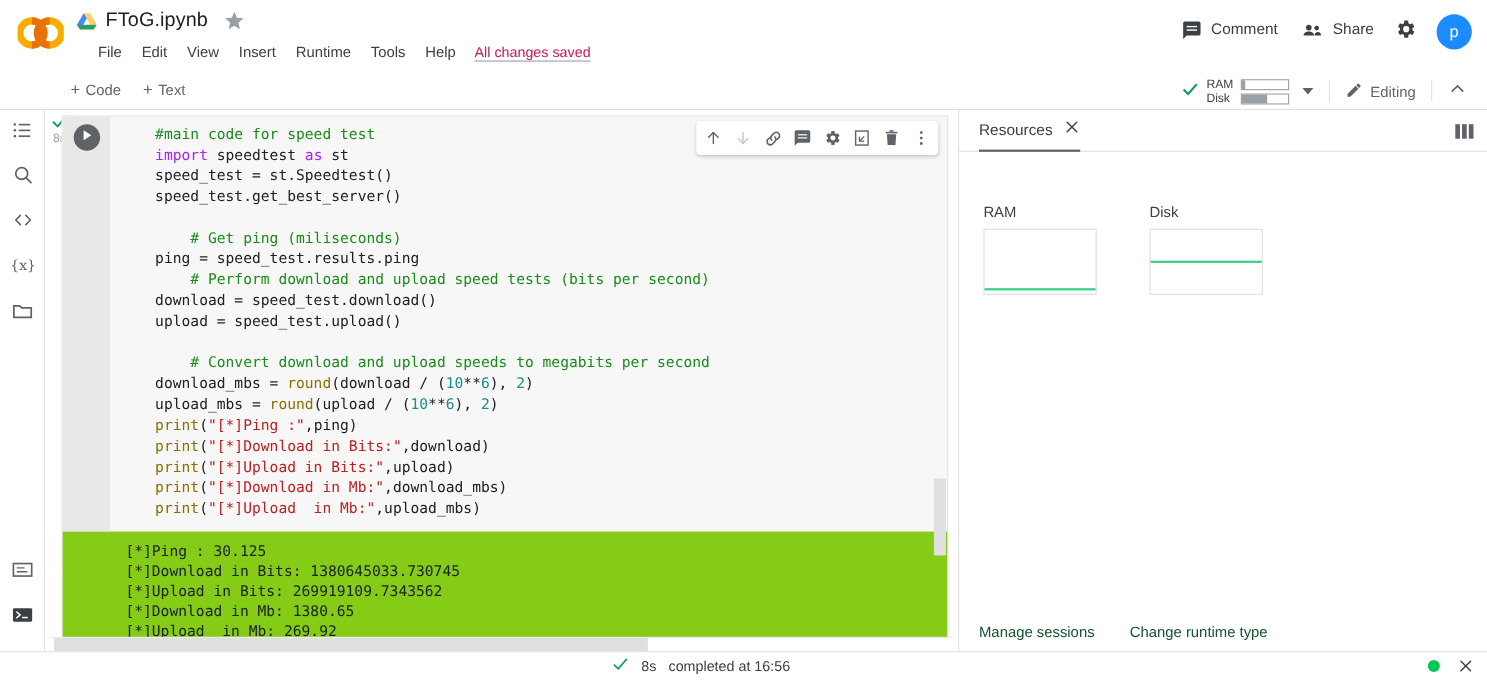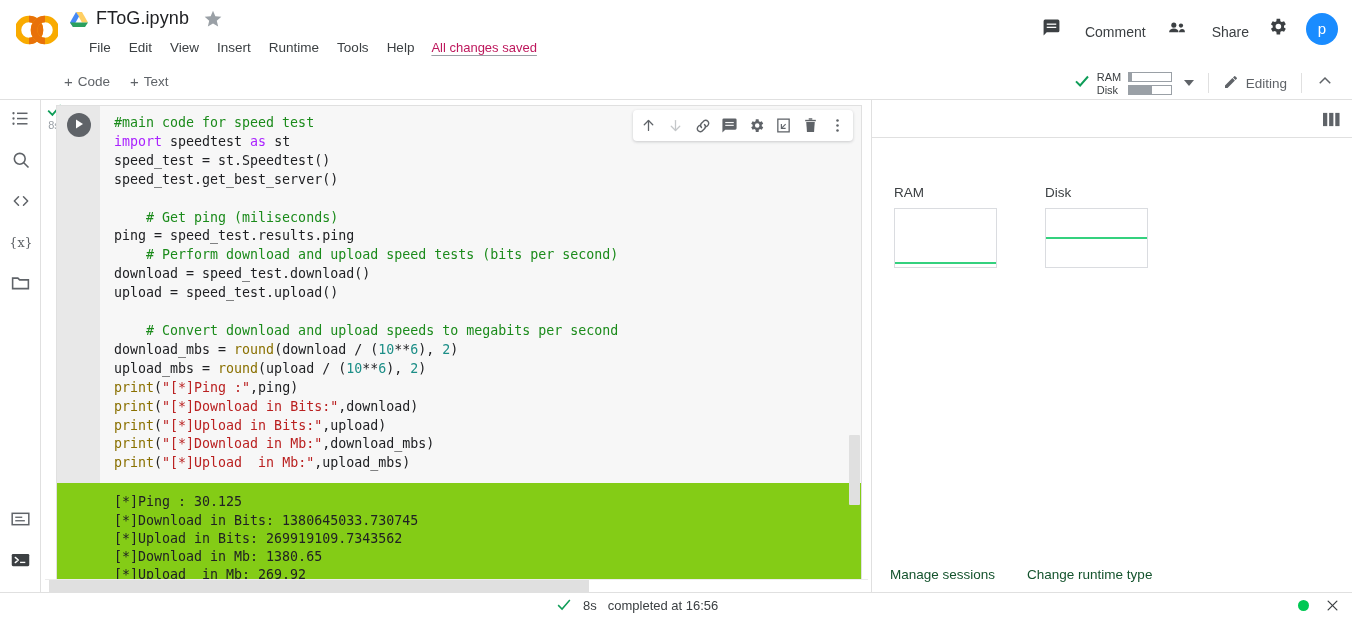--- a/index.html
+++ b/index.html
@@ -41,21 +41,21 @@
   .saved-note {
     margin-left: 8px; font-size: 13px; color: #be185d;
     text-decoration: underline; text-decoration-color: #9aa0a6;
     text-underline-offset: 3px; cursor: pointer;
   }
   .header-right {
     position: absolute; right: 14px; top: 8px;
     display: flex; align-items: center; gap: 0px;
   }
   .hr-btn {
-    display: flex; align-items: flex-end; gap: 24px;
+    display: flex; align-items: flex-start; gap: 8px;
     padding: 7px 10px; border-radius: 4px; cursor: pointer;
     font-size: 14px; color: #3c4043;
   }
   .gear-btn { padding: 8px; border-radius: 50%; cursor: pointer; display:flex; }
   .avatar {
     width: 32px; height: 32px; border-radius: 50%;
     background: #1a8cff; color: #fff;
     display: flex; align-items: center; justify-content: center;
     font-size: 15px; margin-left: 10px; cursor: pointer;
     font-family: "Liberation Sans", sans-serif;
@@ -128,20 +128,21 @@
     display: flex; flex-direction: column; align-items: center;
     font-size: 11px; color: #9aa0a6;
   }
   .cell {
     position: absolute; left: 15px; top: 5px; width: 806px;
     border: 1px solid #e0e0e0; background: #fff;
   }
   .code-area {
     display: flex; background: #f7f7f7; position: relative;
     min-height: 374px;
+    gap: 27px;
   }
   .gutter {
     width: 43px; background: #e8e8e8; flex: 0 0 43px; position: relative;
   }
   .run-btn {
     position: absolute; left: 10px; top: 7px;
     width: 24px; height: 24px; border-radius: 50%;
     background: #5f6368; display: flex; align-items: center;
     justify-content: center; cursor: pointer;
   }
@@ -547,20 +548,29 @@
     </div>
 
     <div class="v-scroll"></div>
     <div class="h-scroll-track">
       <div class="h-scroll-thumb"></div>
     </div>
   </div>
 
   <div class="res-panel">
     <div class="res-tabrow">
+      <div class="res-tab">
+        <span class="res-tab-label">Resources</span>
+        <span>
+          <svg width="15" height="15" viewBox="0 0 24 24" fill="none" stroke="#3c4043" stroke-width="2.1" stroke-linecap="round">
+            <path d="M5 5 L19 19"></path>
+              <path d="M19 5 L5 19"></path>
+          </svg>
+        </span>
+      </div>
       <div class="panel-icon">
         <svg width="19" height="17" viewBox="0 0 20 18" fill="#5f6368">
           <rect x="1" y="2" width="4.5" height="14"></rect>
           <rect x="7.5" y="2" width="4.5" height="14"></rect>
           <rect x="14" y="2" width="4.5" height="14"></rect>
         </svg>
       </div>
     </div>
 
     <div class="res-body">

